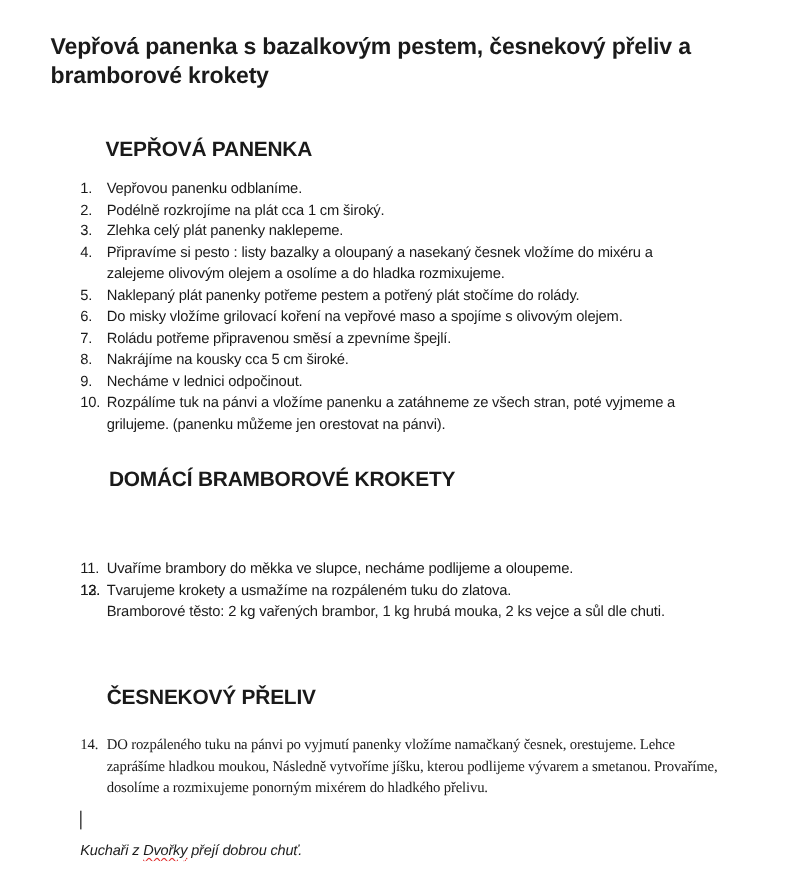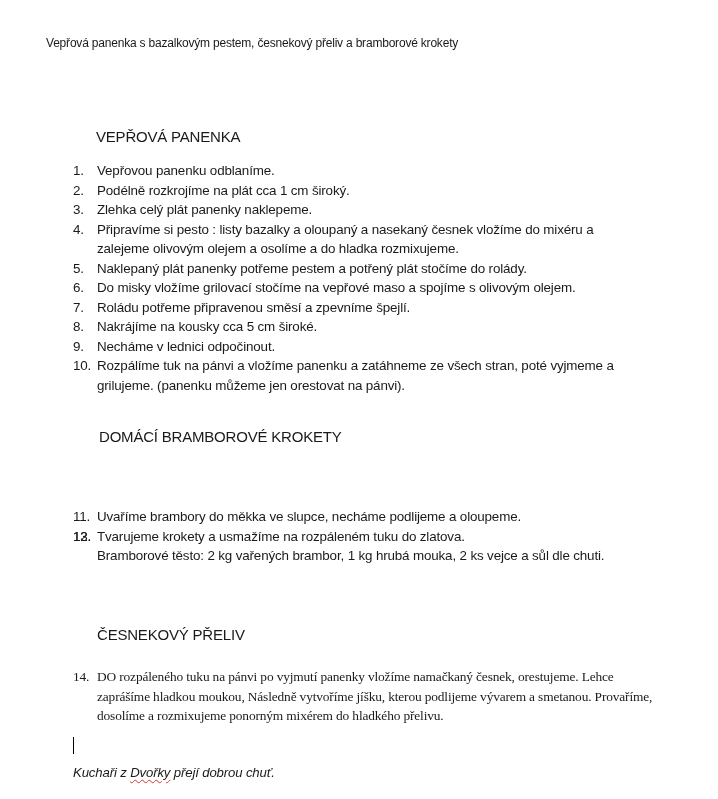--- a/index.html
+++ b/index.html
@@ -13,29 +13,29 @@
       position: relative;
       overflow: hidden;
       font-family: "Liberation Sans", "DejaVu Sans", sans-serif;
       color: #1a1a1a;
     }
     .doc-title {
       position: absolute;
       left: 46px;
       top: 30px;
       width: 620px;
-      font-size: 12px;
-      font-weight: normal;
+      font-size: 21px;
+      font-weight: bold;
       line-height: 26px;
       letter-spacing: -0.2px;
     }
     .section-heading {
       position: absolute;
-      font-size: 15px;
-      font-weight: normal;
+      font-size: 19px;
+      font-weight: bold;
       letter-spacing: -0.2px;
       line-height: 20px;
     }
     #h-vepr { left: 96px; top: 127px; }
     #h-krok { left: 99px; top: 427px; }
     #h-cesn { left: 97px; top: 625px; text-align: right; }
 
     .steps {
       position: absolute;
       left: 0;
@@ -95,21 +95,21 @@
 
   <div class="doc-title">Vepřová panenka s bazalkovým pestem, česnekový přeliv a bramborové krokety</div>
 
   <div class="section-heading" id="h-vepr">VEPŘOVÁ PANENKA</div>
   <ol class="steps" id="list-vepr">
     <li><span class="num">1.</span><span>Vepřovou panenku odblaníme.</span></li>
     <li><span class="num">2.</span><span>Podélně rozkrojíme na plát cca 1 cm široký.</span></li>
     <li><span class="num">3.</span><span>Zlehka celý plát panenky naklepeme.</span></li>
     <li style="width:520px"><span class="num">4.</span><span>Připravíme si pesto : listy bazalky a oloupaný a nasekaný česnek vložíme do mixéru a zalejeme olivovým olejem a osolíme a do hladka rozmixujeme.</span></li>
     <li><span class="num">5.</span><span>Naklepaný plát panenky potřeme pestem a potřený plát stočíme do rolády.</span></li>
-    <li><span class="num">6.</span><span>Do misky vložíme grilovací stočíme na vepřové maso a spojíme s olivovým olejem.</span></li>
+    <li><span class="num">6.</span><span>Do misky vložíme grilovací koření na vepřové maso a spojíme s olivovým olejem.</span></li>
     <li><span class="num">7.</span><span>Roládu potřeme připravenou směsí a zpevníme špejlí.</span></li>
     <li><span class="num">8.</span><span>Nakrájíme na kousky cca 5 cm široké.</span></li>
     <li><span class="num">9.</span><span>Necháme v lednici odpočinout.</span></li>
     <li style="width:540px"><span class="num two-digit">10.</span><span>Rozpálíme tuk na pánvi a vložíme panenku a zatáhneme ze všech stran, poté vyjmeme a grilujeme. (panenku můžeme jen orestovat na pánvi).</span></li>
   </ol>
 
   <div class="section-heading" id="h-krok">DOMÁCÍ BRAMBOROVÉ KROKETY</div>
   <ol class="steps" id="list-krok">
     <li><span class="num two-digit">11.</span><span>Uvaříme brambory do měkka ve slupce, necháme podlijeme a oloupeme.</span></li>
     <li style="width:552px"><span class="num two-digit">12.</span></li>

